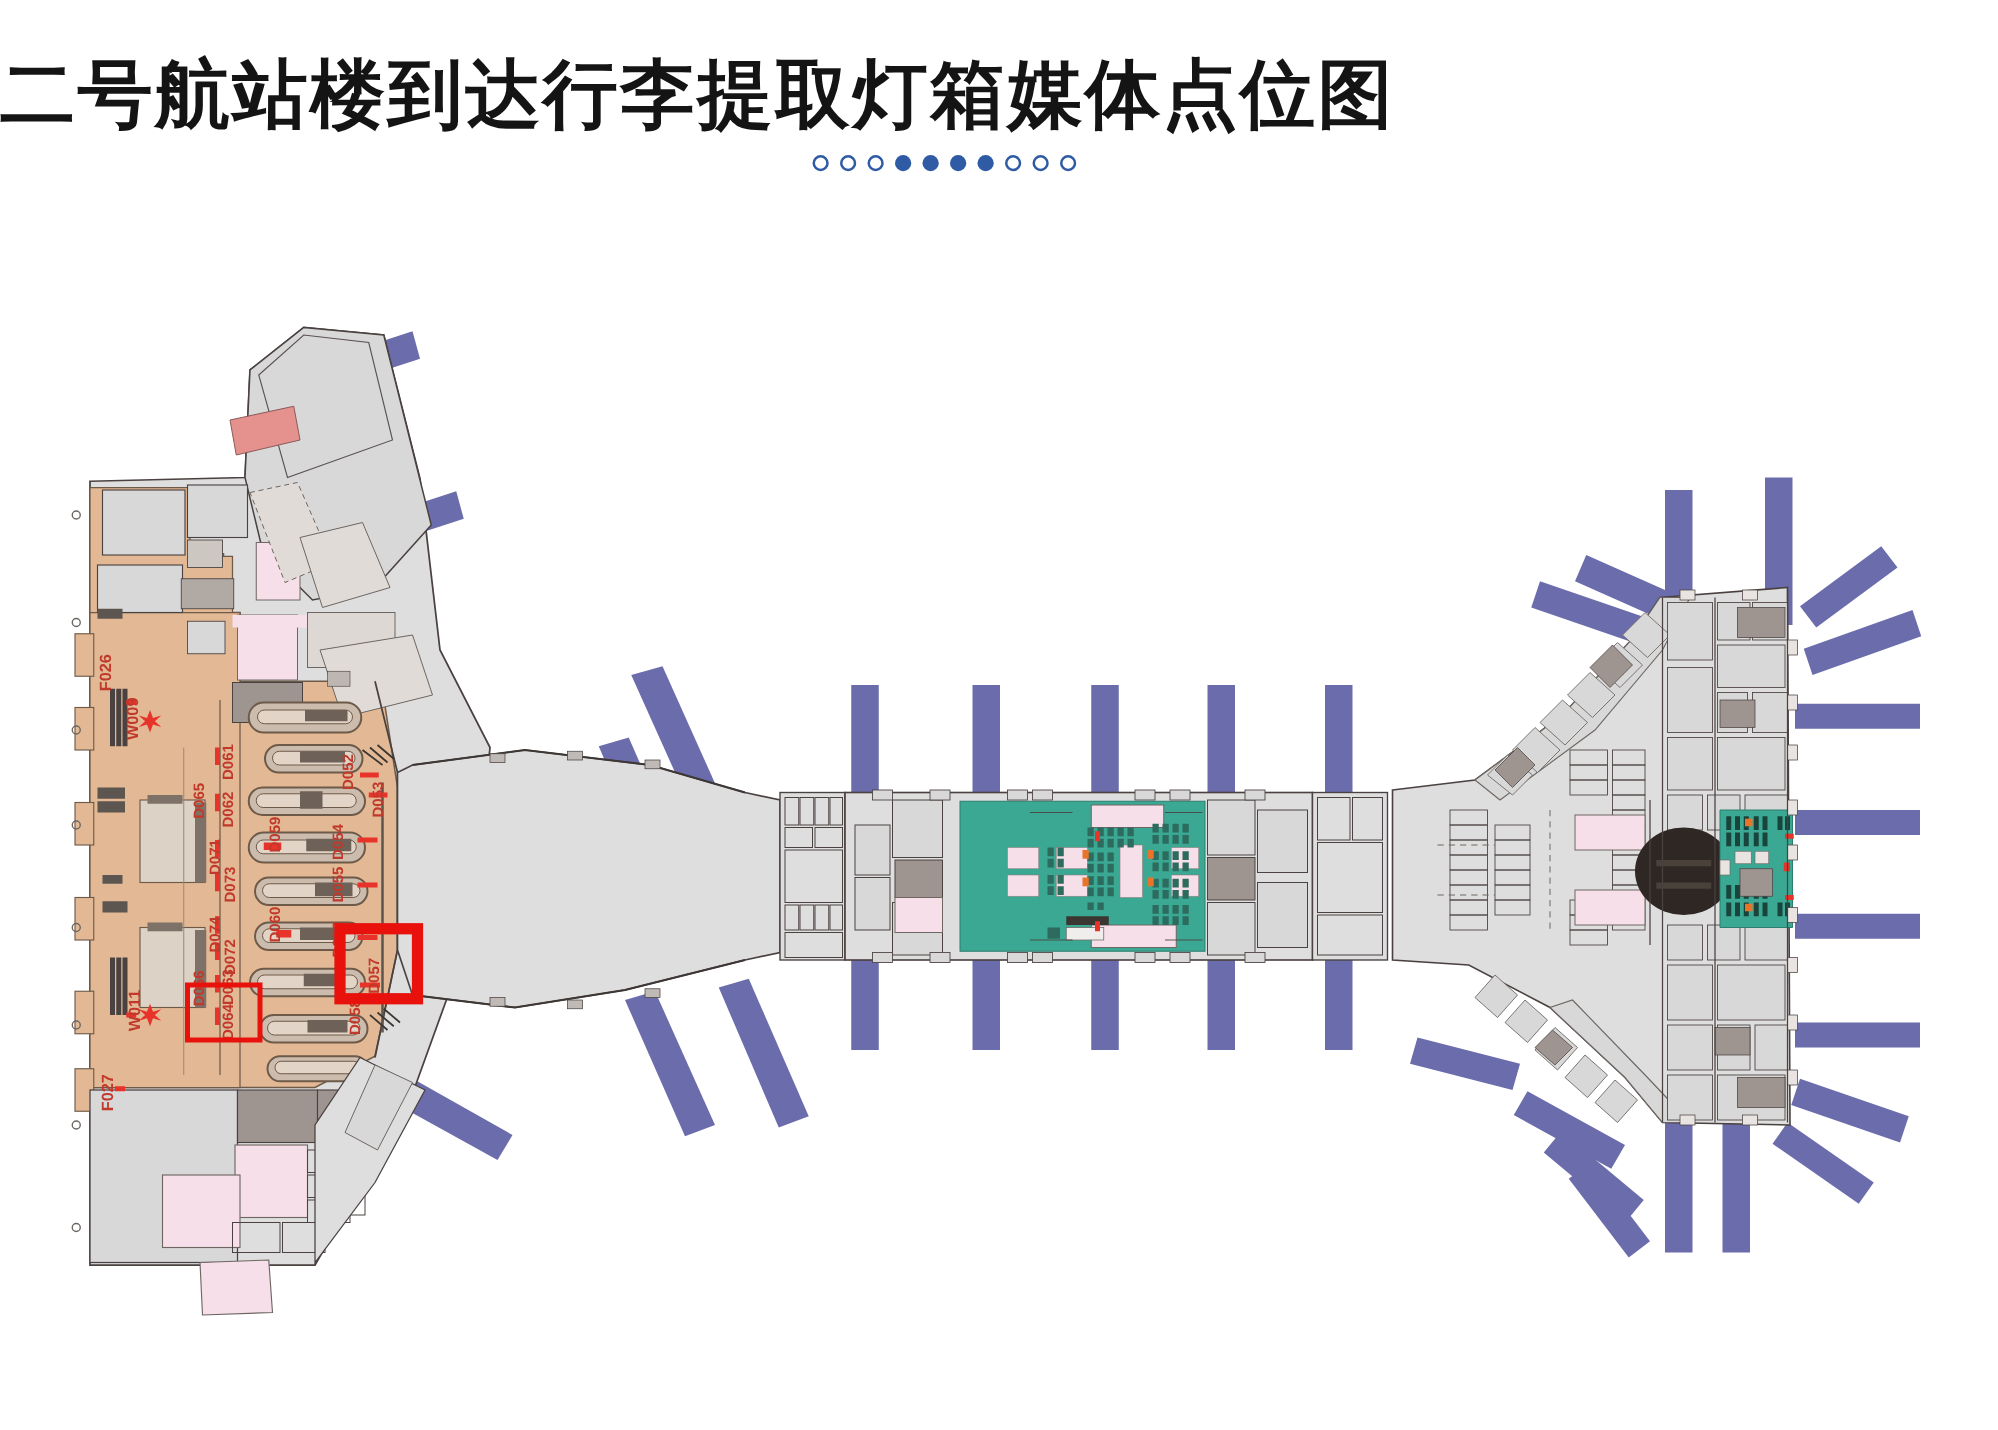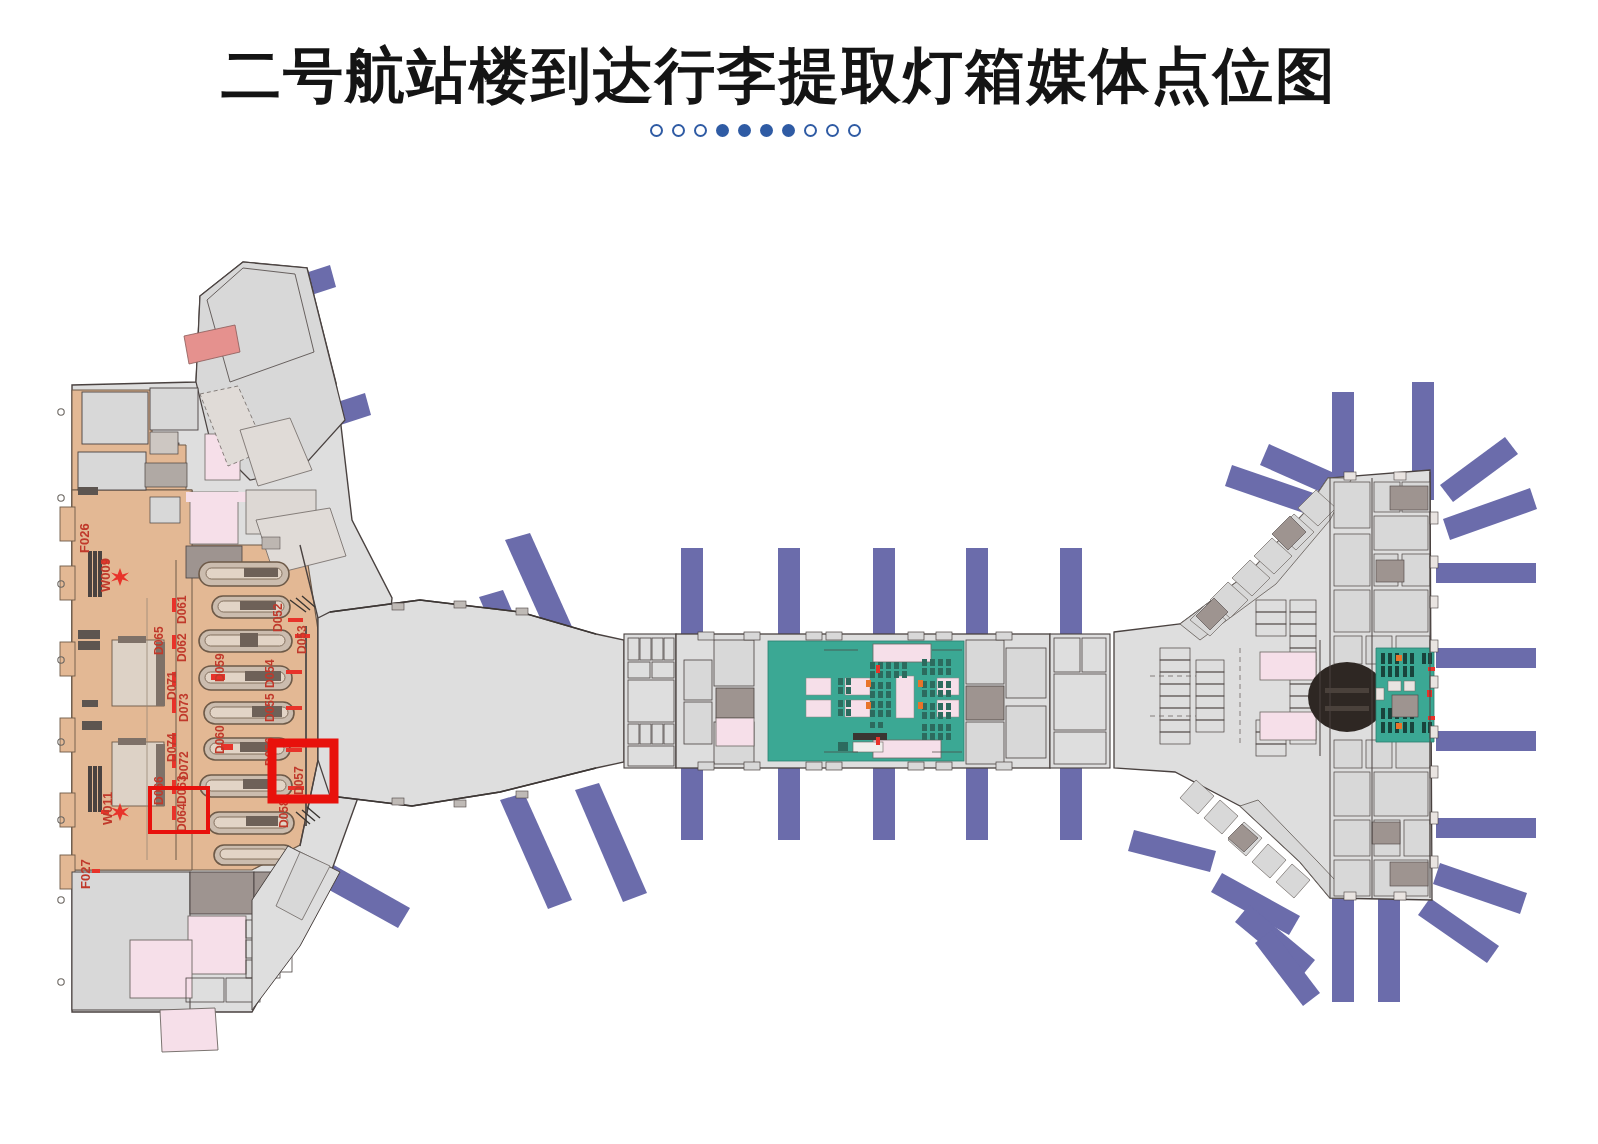--- a/index.html
+++ b/index.html
@@ -12,28 +12,27 @@
     height: 1144px;
     font-family: "Liberation Sans", "DejaVu Sans", sans-serif;
     position: relative;
     overflow: hidden;
   }
   #page-title {
     position: absolute;
     left: 0;
     top: 36px;
     width: 1510px;
-    text-align: center;
+    text-align: left;
     font-size: 60px;
     font-weight: 700;
     letter-spacing: 2px;
     color: #141414;
     font-family: "DejaVu Sans", "Liberation Sans", sans-serif;
     white-space: nowrap;
-    padding-left: 24px;
   }
   #dots {
     position: absolute;
     top: 124px;
     left: 0;
     width: 1510px;
     display: flex;
     justify-content: center;
     gap: 9px;
   }

